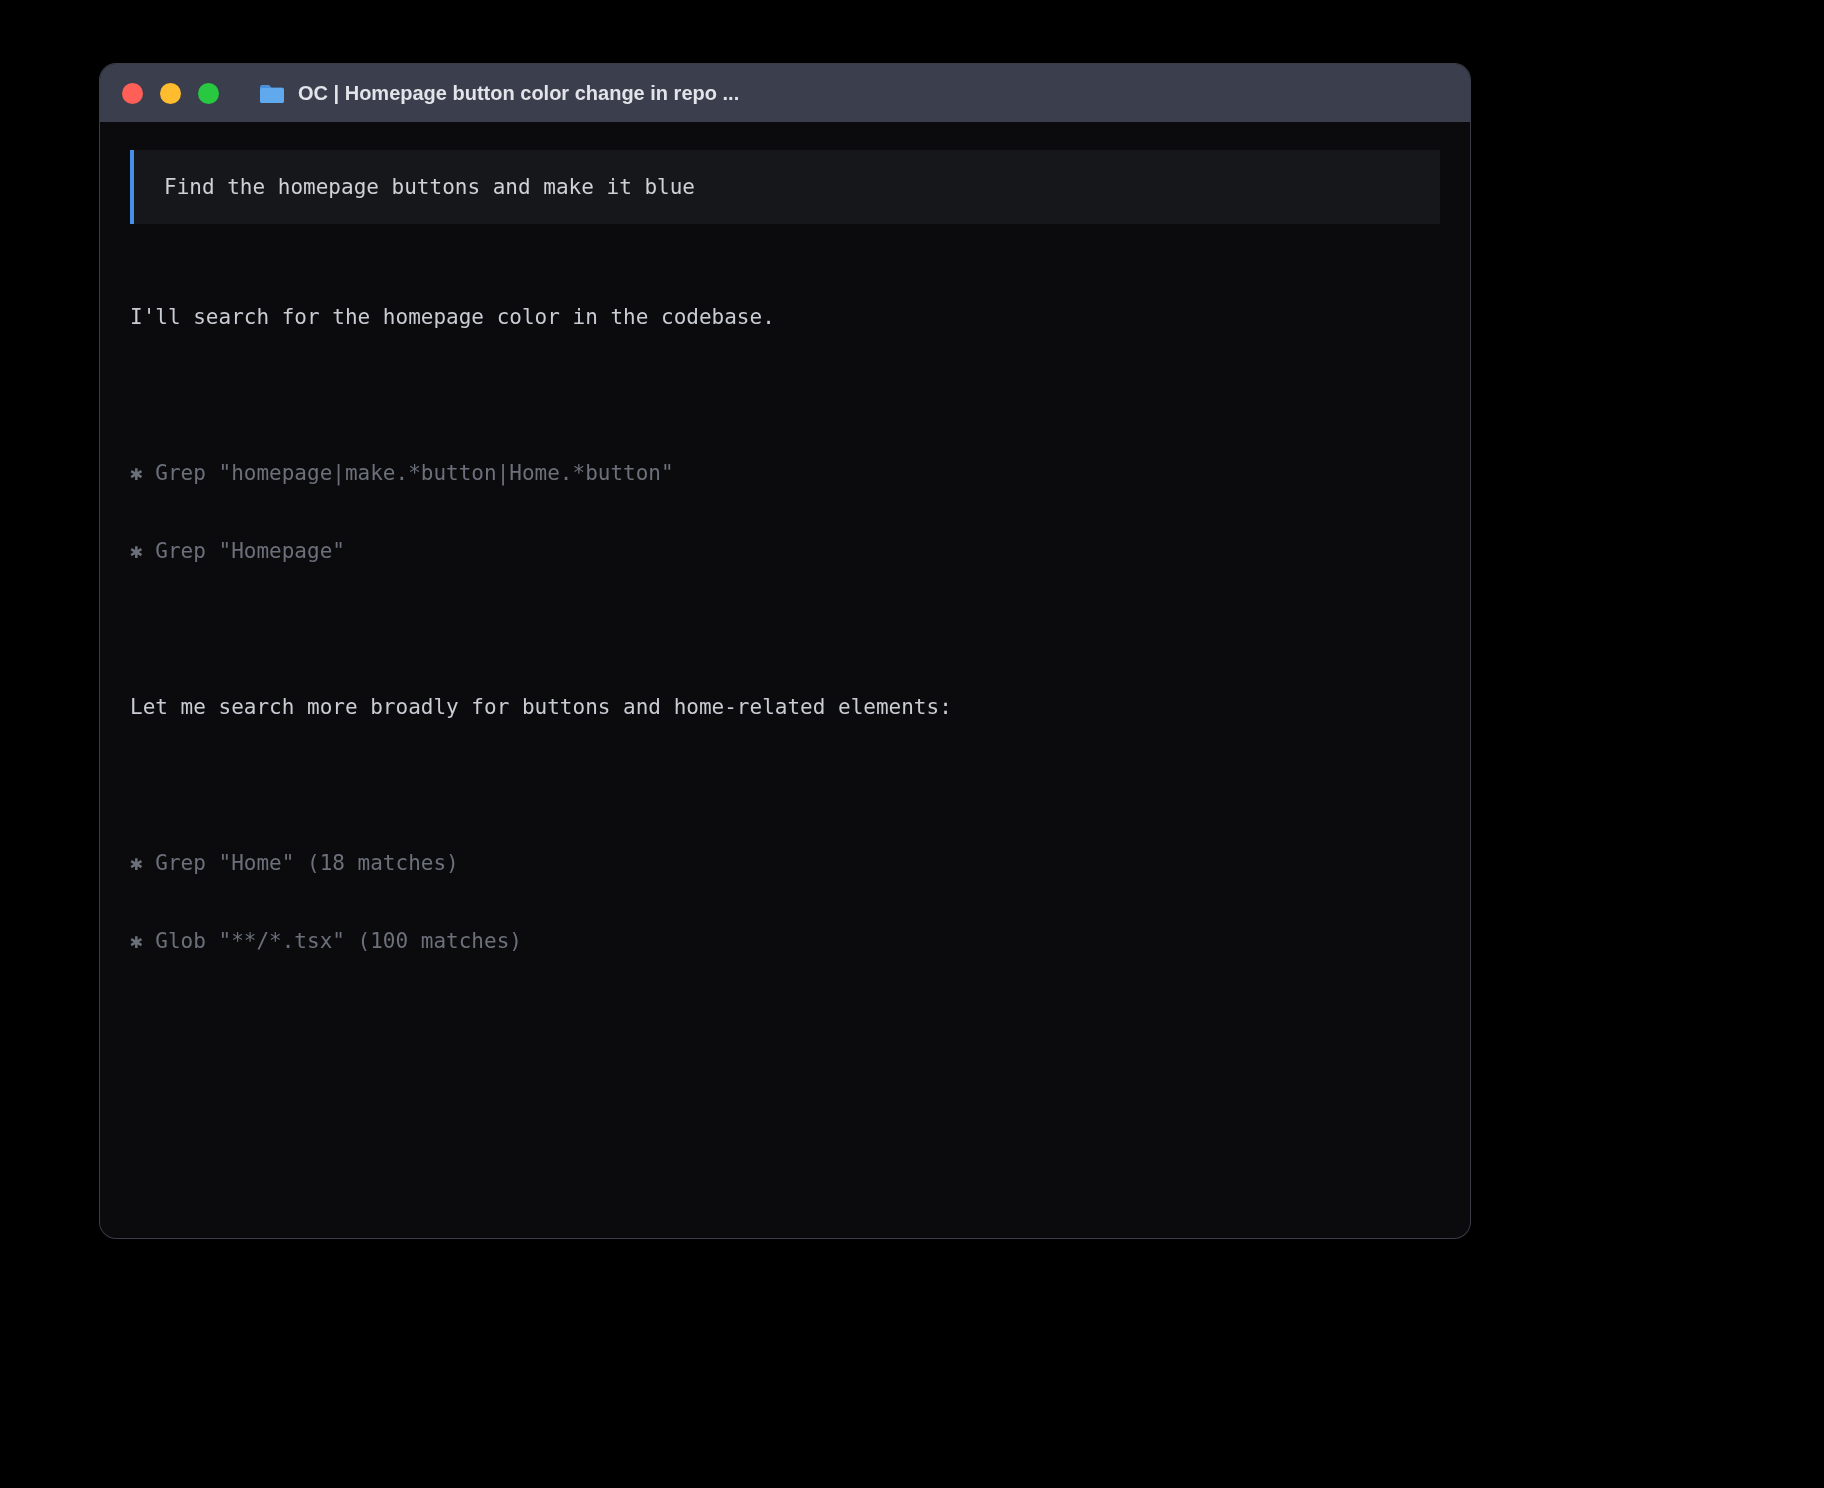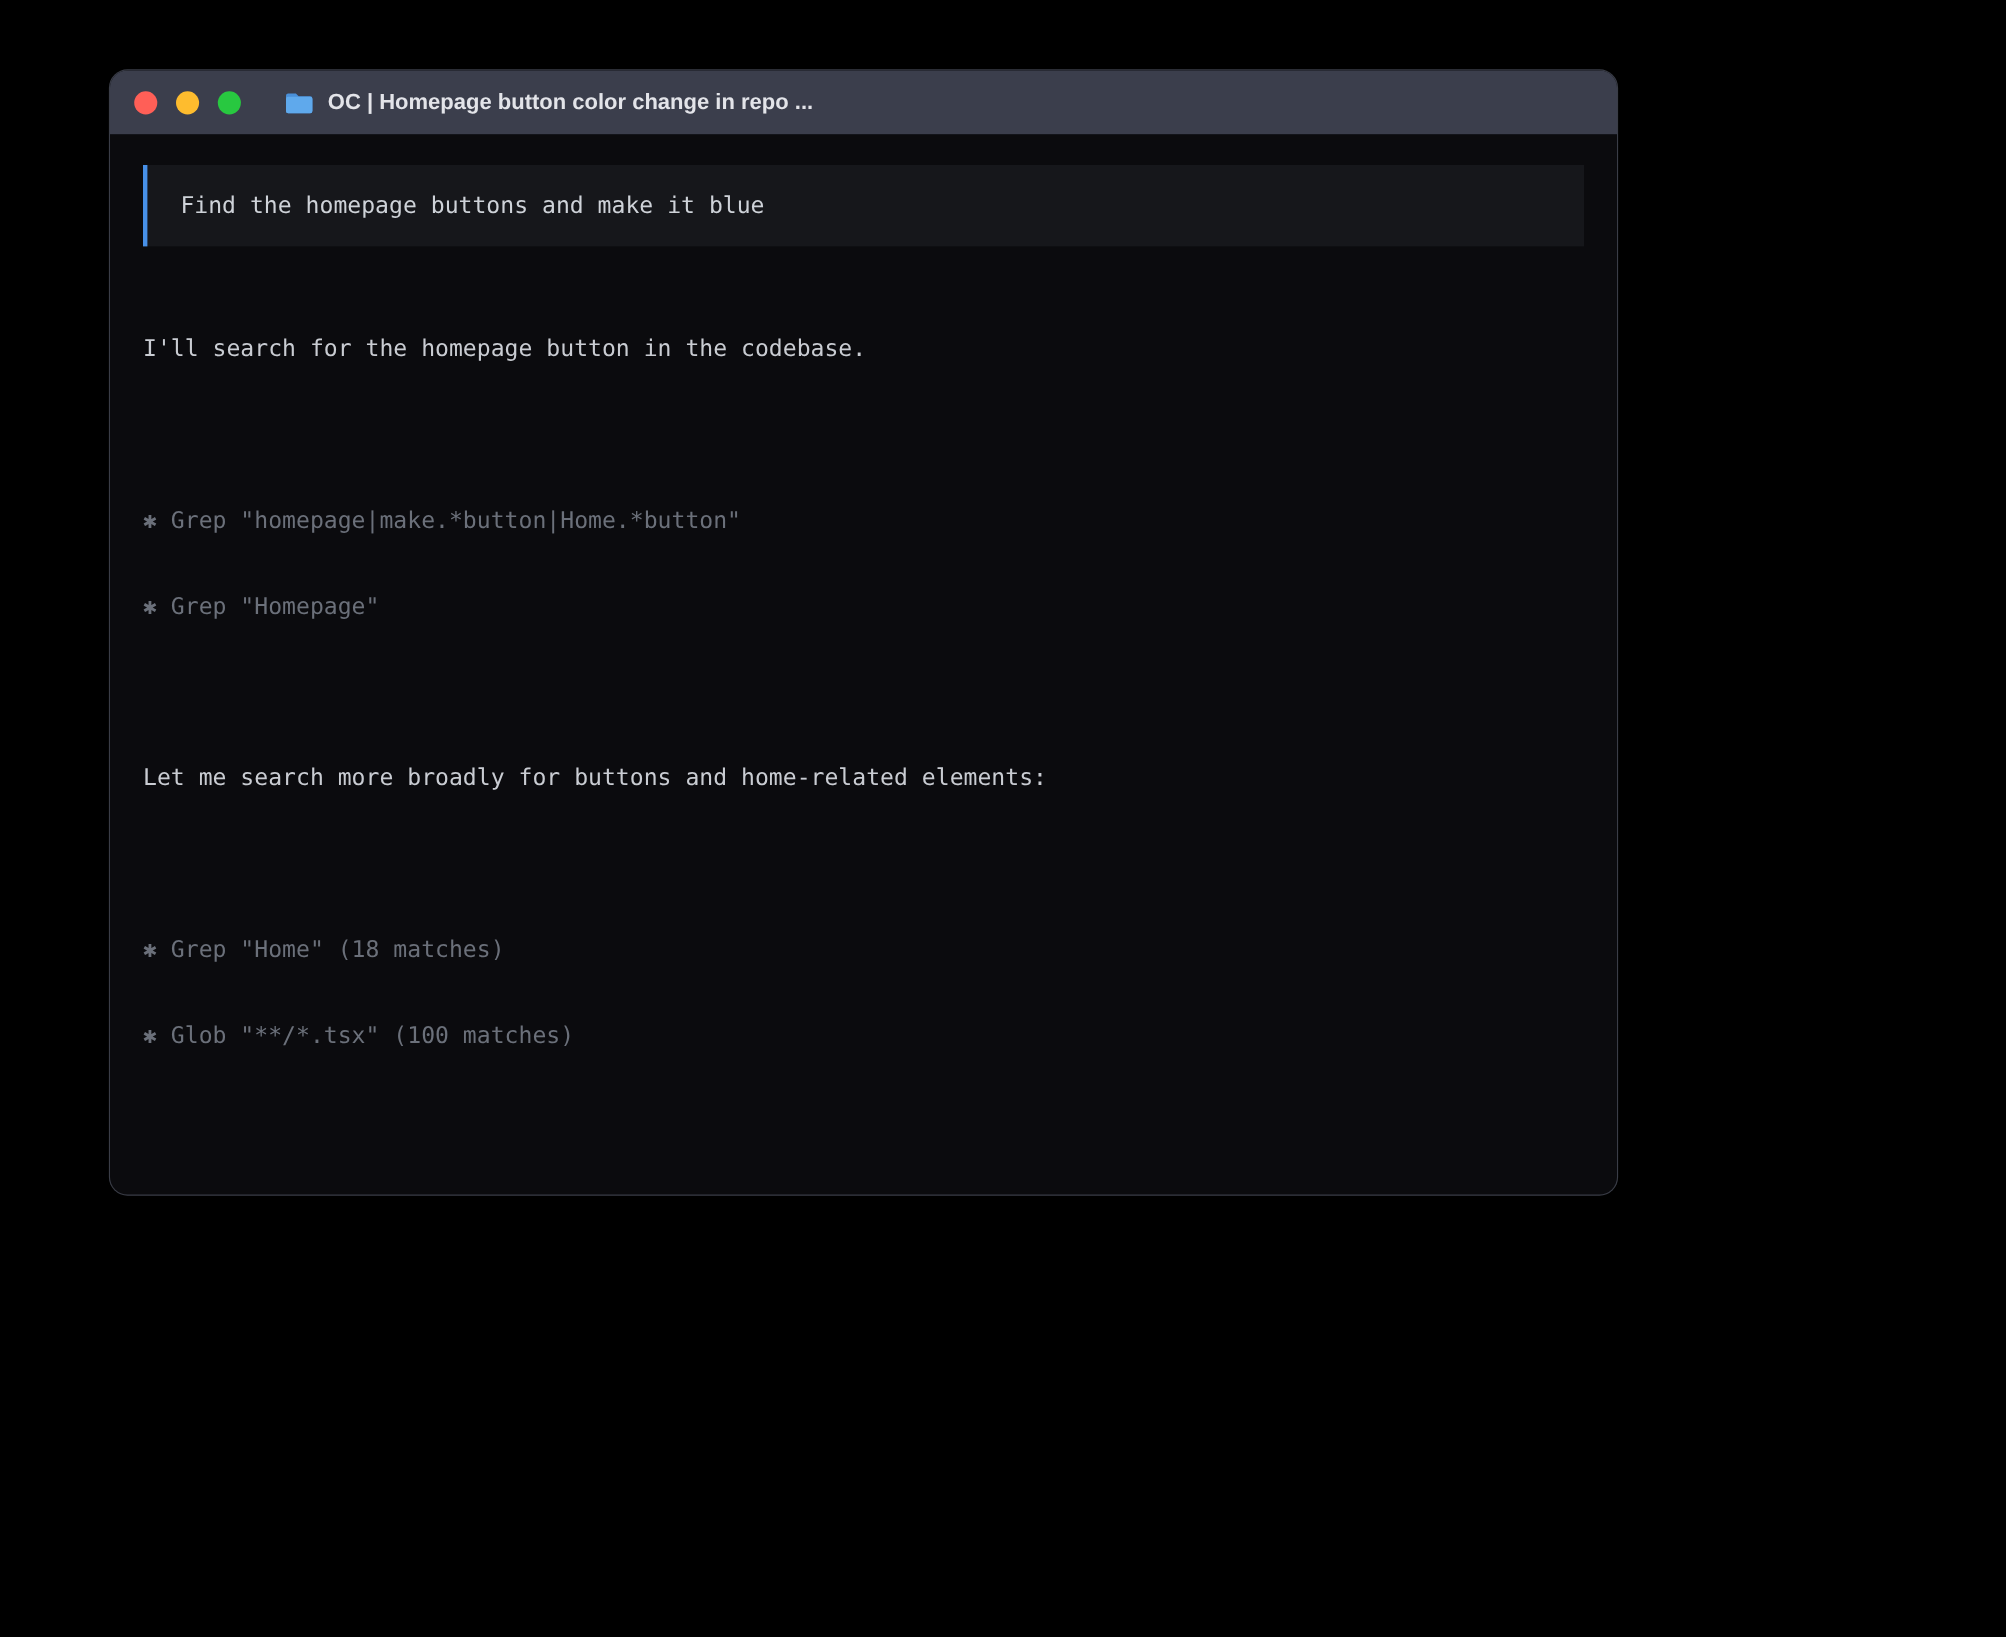--- a/index.html
+++ b/index.html
@@ -1,20 +1,20 @@
 <!DOCTYPE html>
 <html><head>
 <meta charset="utf-8">
 <style>
   * { margin:0; padding:0; box-sizing:border-box; }
   html,body { width:1824px; height:1488px; background:#000; overflow:hidden; }
   body { font-family:"DejaVu Sans Mono","Liberation Mono",monospace; }
 
   .window {
-    position:absolute; left:100px; top:64px; width:1370px; height:1022px;
+    position:absolute; left:100px; top:64px; width:1370px; height:1174px;
     background:#0b0b0e; border-radius:16px; overflow:hidden;
     box-shadow:0 0 0 1px #3a3d47, 0 24px 70px rgba(0,0,0,.65);
   }
   .titlebar {
     height:58px; background:#3b3e4c; display:flex; align-items:center;
     padding:0 22px; gap:0;
   }
   .lights { display:flex; align-items:center; gap:17px; }
   .light { width:21px; height:21px; border-radius:50%; display:inline-block; }
   .light.red { background:#ff5f57; }
@@ -67,21 +67,21 @@
   </div>
 
   <div class="content">
 
 
     <div class="block user-block">
       <span>Find the homepage buttons and make it blue</span>
     </div>
 
     <div class="para text">
-      <div>I'll search for the homepage button in the codebase.</div>
+      <div>I'll search for the homepage color in the codebase.</div>
     </div>
 
     <div class="para tool">
       <div>✱ Grep "homepage|make.*button|Home.*button"</div>
       <div>✱ Grep "Homepage"</div>
     </div>
 
     <div class="para text">
       <div>Let me search more broadly for buttons and home-related elements:</div>
     </div>

